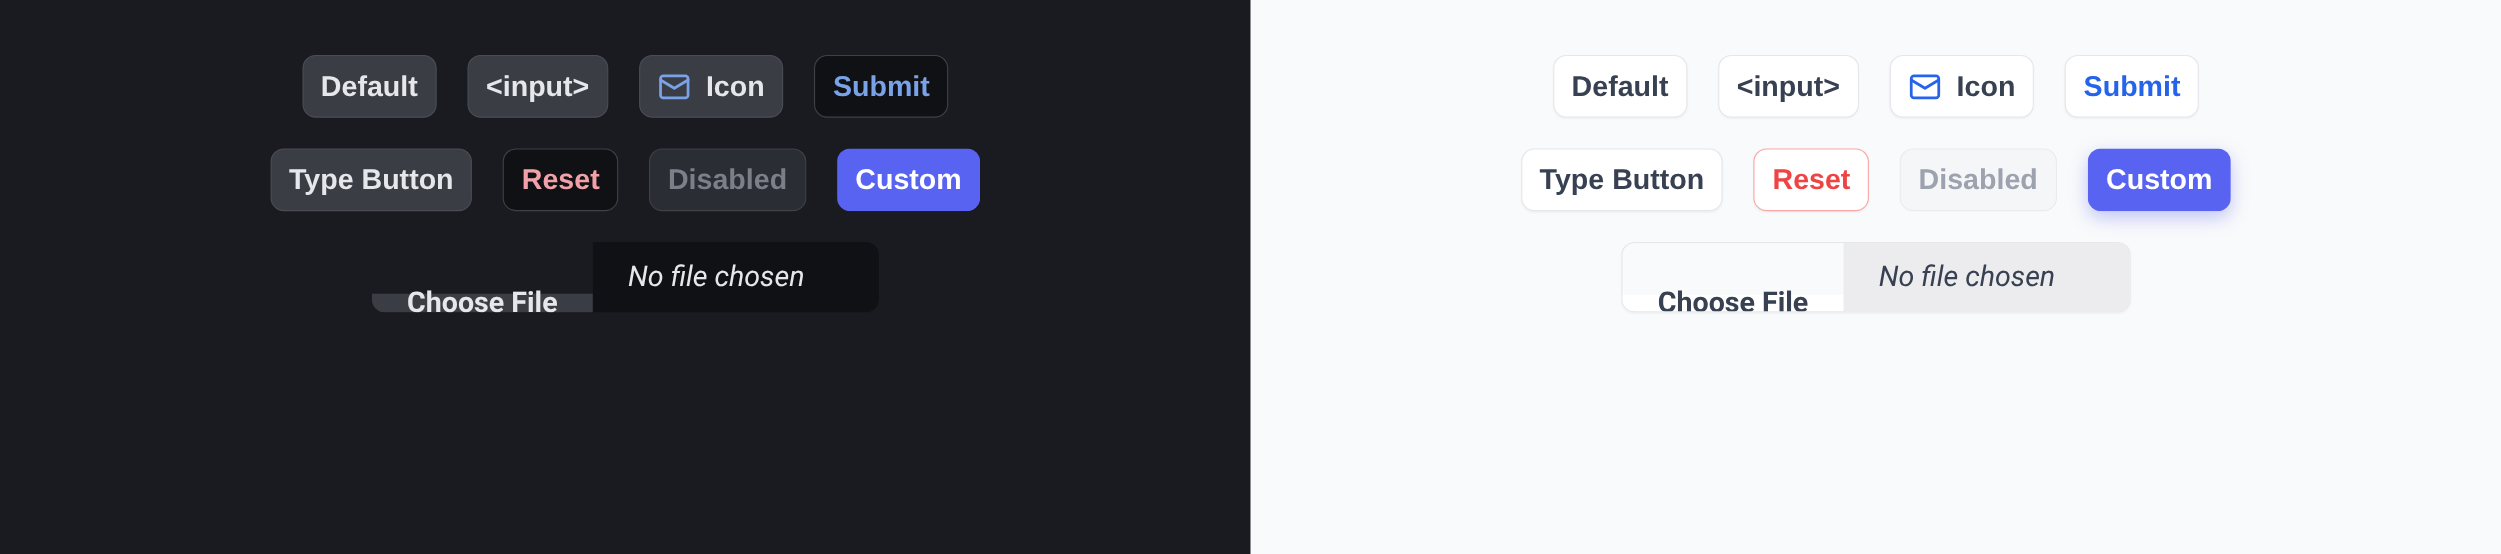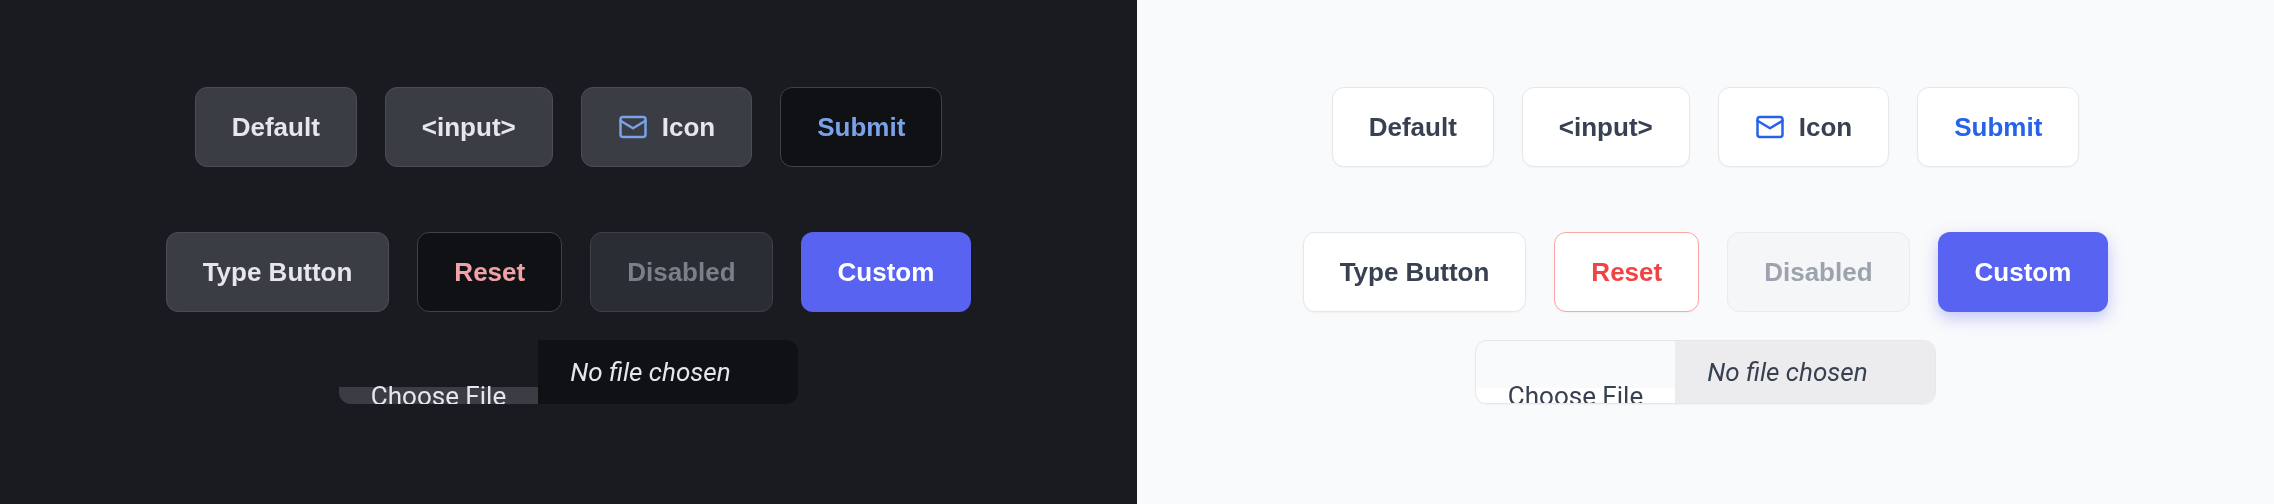--- a/index.html
+++ b/index.html
@@ -26,29 +26,28 @@
     .row {
       display: flex;
       gap: 28px;
       align-items: center;
     }
     .btn {
       display: inline-flex;
       align-items: center;
       justify-content: center;
       gap: 14px;
-      padding: 0 36px;
-      height: 80px;
+      padding: 0 16px;
+      height: 57px;
       border-radius: 12px;
       font-size: 26px;
       font-weight: 700;
       cursor: pointer;
       border: 1.5px solid transparent;
       white-space: nowrap;
-      margin-top: 37px;
     }
 
     
     .dark .btn-default {
       background: #3b3d45;
       color: #e5e7eb;
       border-color: #4b4d56;
     }
     .dark .btn-submit {
       background: #101114;
@@ -116,21 +115,21 @@
       align-items: stretch;
       height: 64px;
       border-radius: 12px;
       overflow: hidden;
     }
     .file-btn {
       display: flex;
       align-items: center;
       padding: 0 32px;
       font-size: 26px;
-      font-weight: 400;
+      font-weight: 700;
       cursor: pointer;
       margin-top: 47px;
     }
     .file-status {
       display: flex;
       align-items: center;
       padding: 0 32px;
       font-size: 26px;
       font-weight: 400;
       min-width: 260px;

